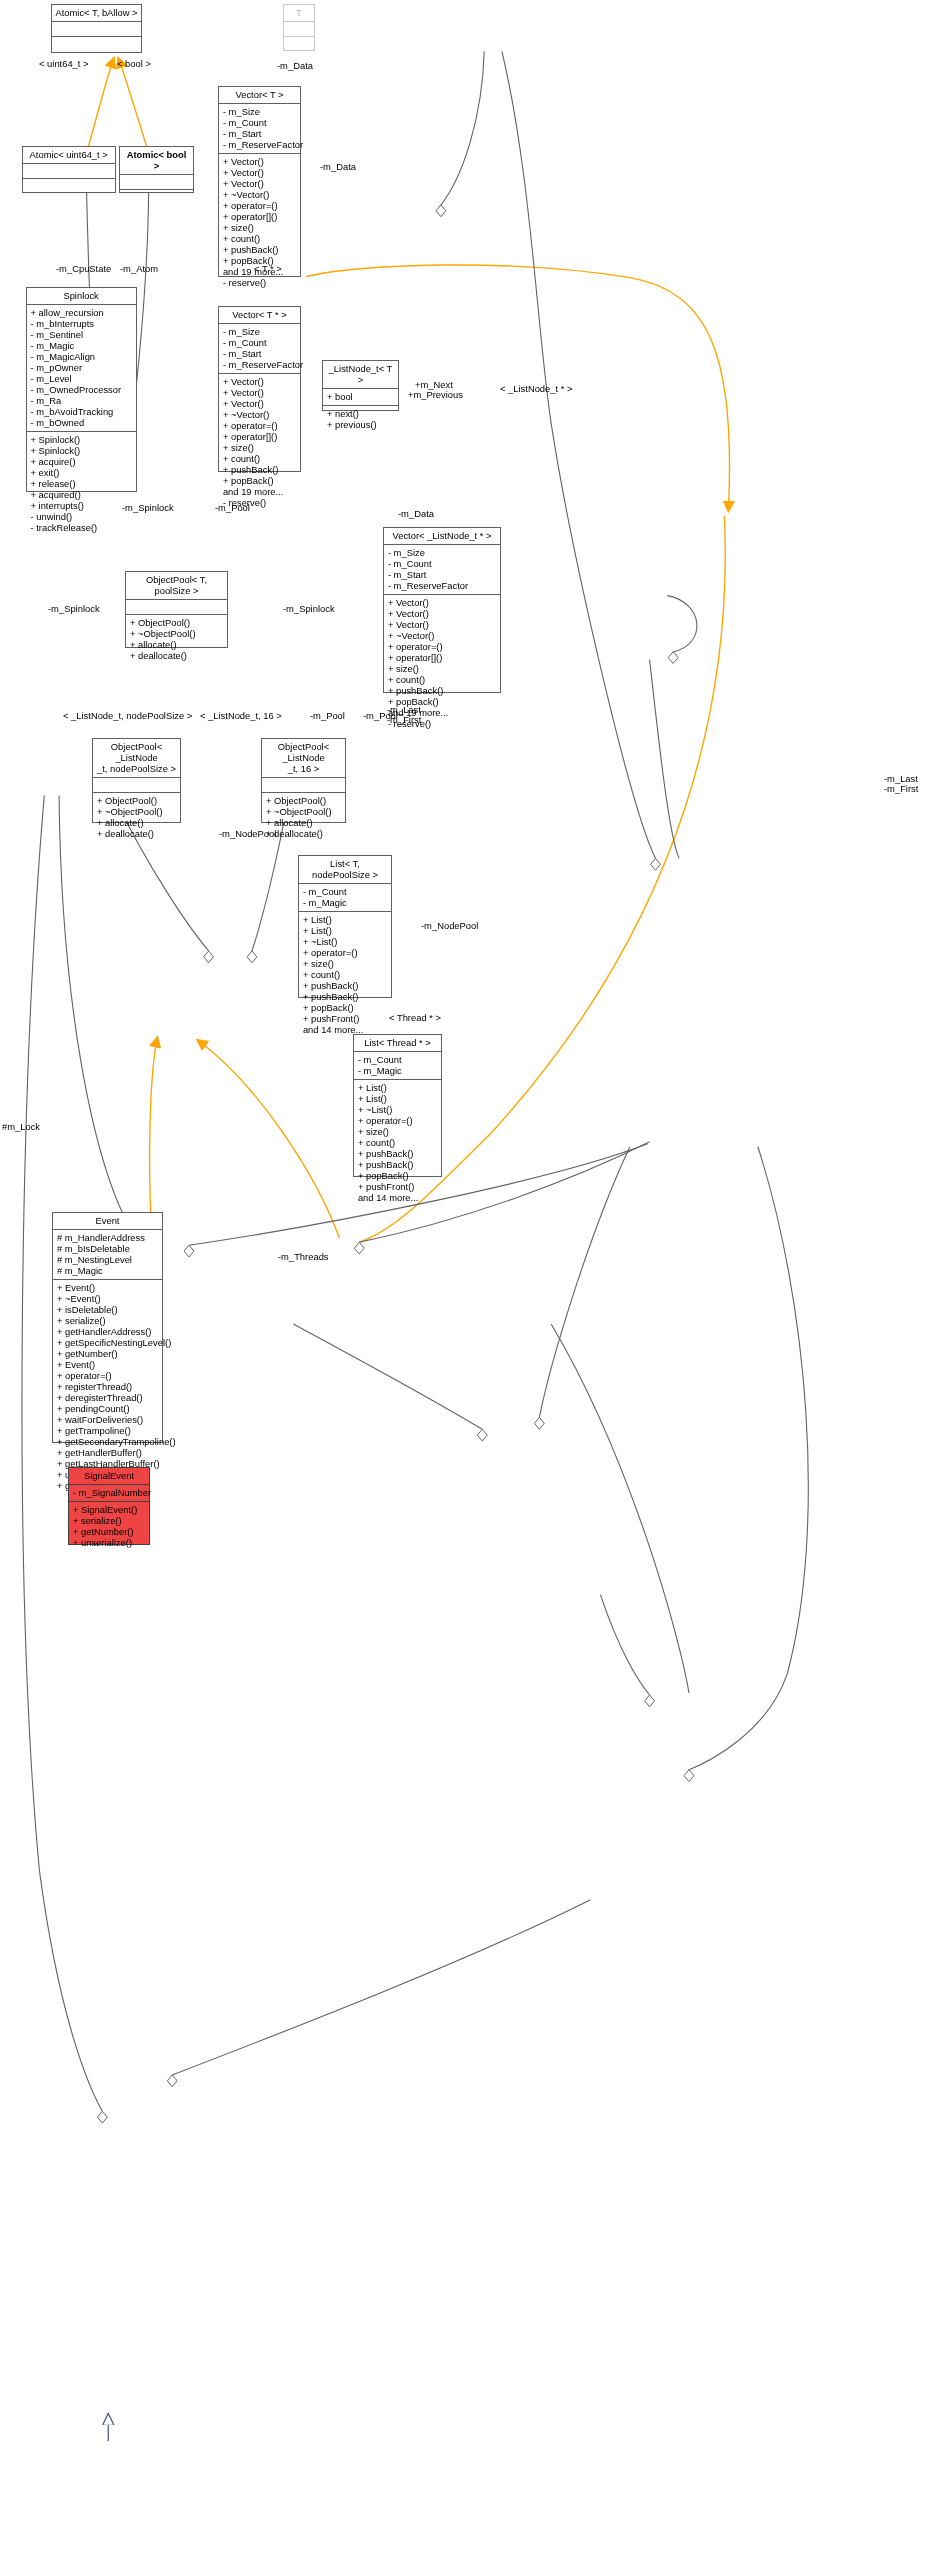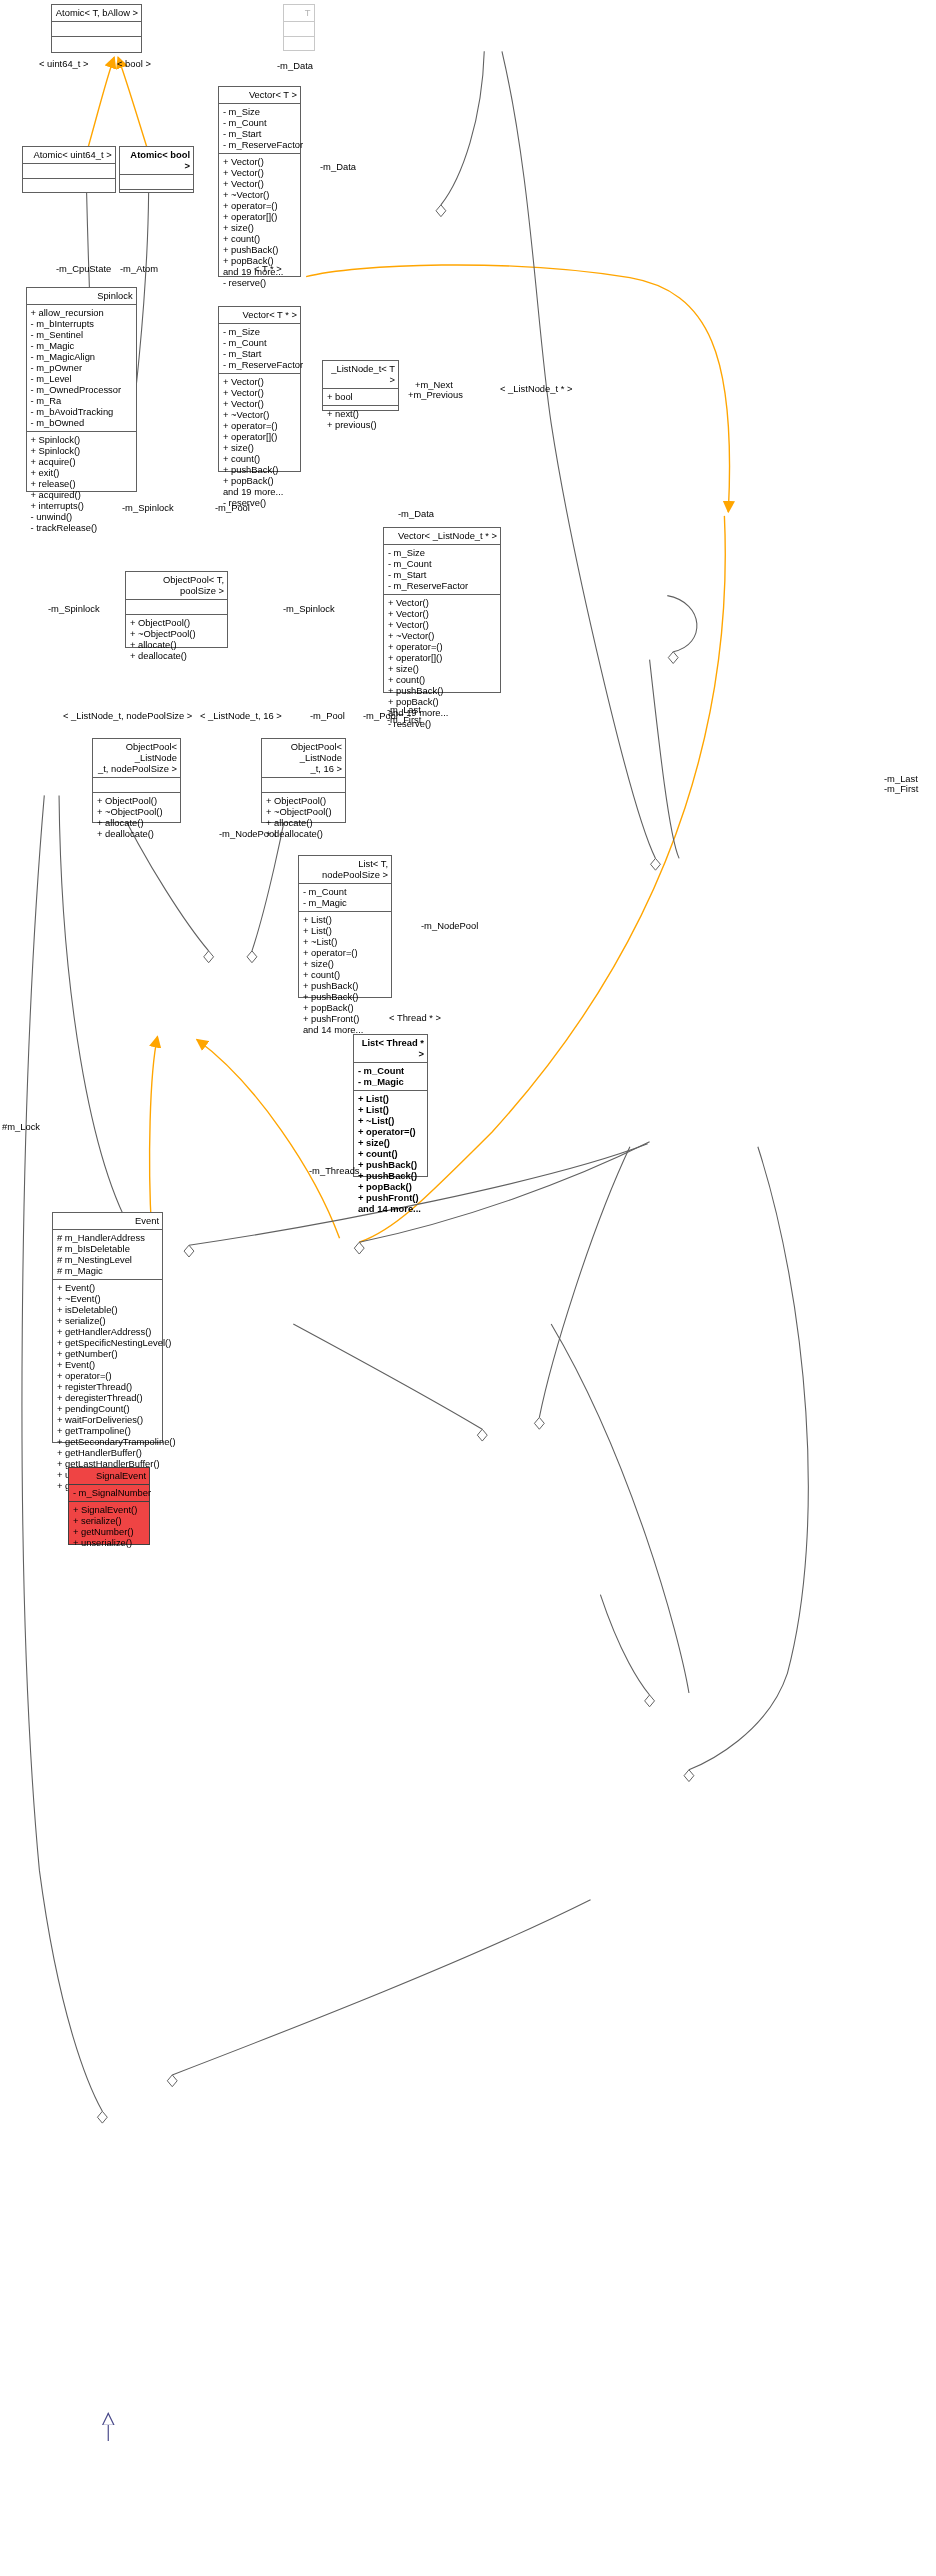--- a/index.html
+++ b/index.html
@@ -22,21 +22,21 @@
   }
   .uml{
     position:absolute;
     box-sizing:border-box;
     background:#ffffff;
     border:1px solid #606060;
     font-size:9.4px;
     line-height:11px;
   }
   .uml .title{
-    text-align:right;
+    text-align:center;
     padding:2px 3px 3px 3px;
     border-bottom:1px solid #606060;
     white-space:pre-line;
   }
   .uml .attrs{
     padding:2px 3.9px 3px 3.9px;
     border-bottom:1px solid #606060;
     min-height:8.9px;
   }
   .uml .ops{
@@ -338,21 +338,21 @@
       <div class="row">+ size()</div>
       <div class="row">+ count()</div>
       <div class="row">+ pushBack()</div>
       <div class="row">+ pushBack()</div>
       <div class="row">+ popBack()</div>
       <div class="row">+ pushFront()</div>
       <div class="row">and 14 more...</div>
     </div>
   </div>
 
-  <div class="uml" style="left:353px;top:1034px;width:75px;height:143px;font-weight:bold;">
+  <div class="uml" style="left:353px;top:1034px;width:89px;height:143px;">
     <div class="title">List&lt; Thread * &gt;</div>
     <div class="attrs">
       <div class="row">- m_Count</div>
       <div class="row">- m_Magic</div>
     </div>
     <div class="ops">
       <div class="row">+ List()</div>
       <div class="row">+ List()</div>
       <div class="row">+ ~List()</div>
       <div class="row">+ operator=()</div>
@@ -429,17 +429,17 @@
   <div class="elabel" style="left:200px;top:711px;">&lt; _ListNode_t, 16 &gt;</div>
   <div class="elabel" style="left:310px;top:711px;">-m_Pool</div>
   <div class="elabel" style="left:363px;top:711px;">-m_Pool</div>
   <div class="elabel" style="left:387px;top:705px;">-m_Last
 -m_First</div>
   <div class="elabel" style="left:884px;top:774px;">-m_Last
 -m_First</div>
   <div class="elabel" style="left:219px;top:829px;">-m_NodePool</div>
   <div class="elabel" style="left:421px;top:921px;">-m_NodePool</div>
   <div class="elabel" style="left:389px;top:1013px;">&lt; Thread * &gt;</div>
-  <div class="elabel" style="left:278px;top:1166px;margin-left:31px;">-m_Threads</div>
+  <div class="elabel" style="left:278px;top:1252px;">-m_Threads</div>
   <div class="elabel" style="left:2px;top:1122px;">#m_Lock</div>
 
 </div>
 
 
 </body></html>

